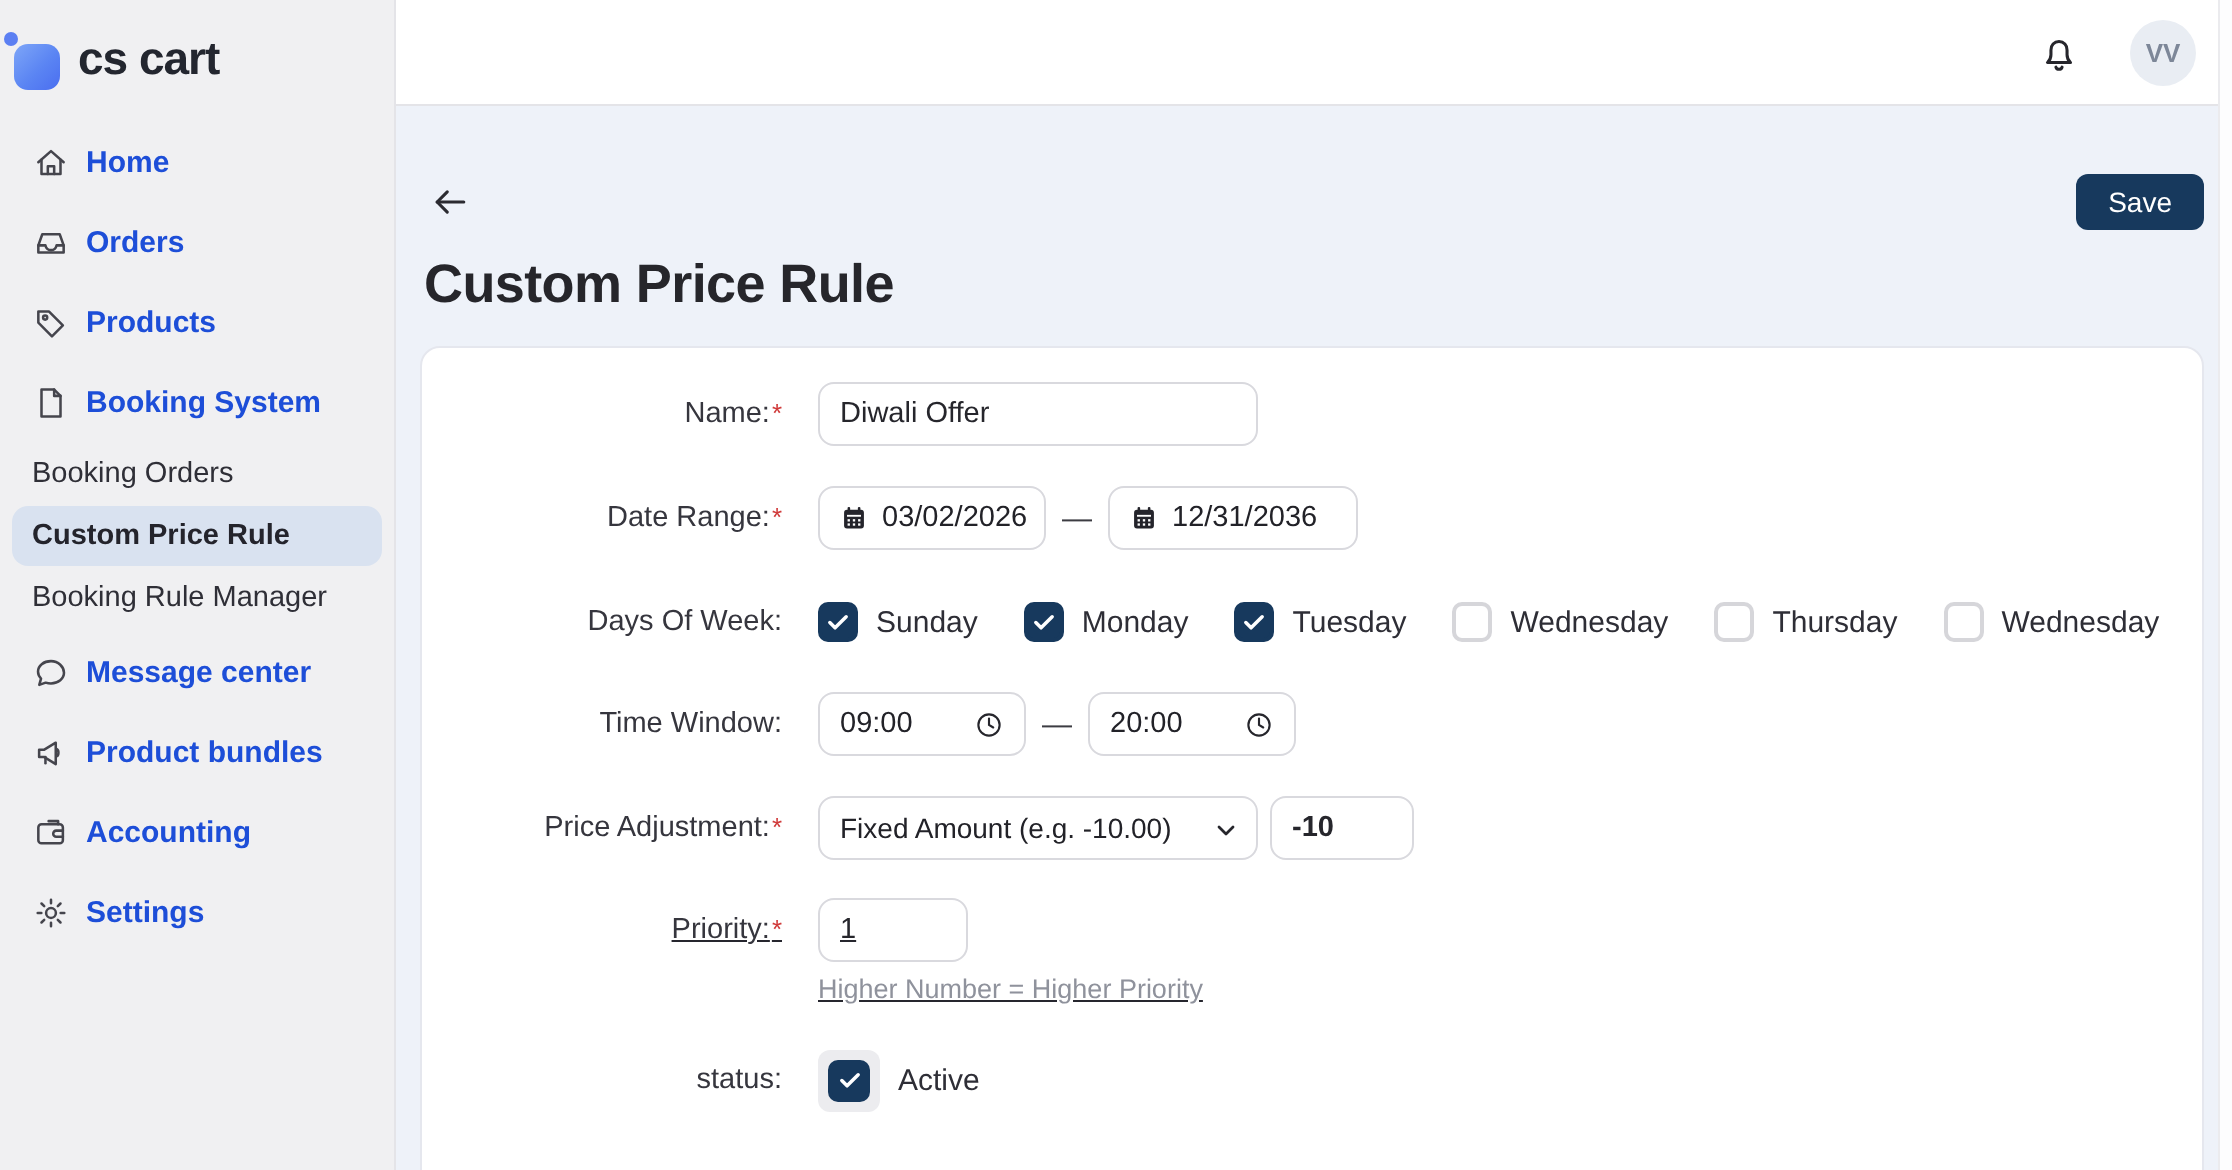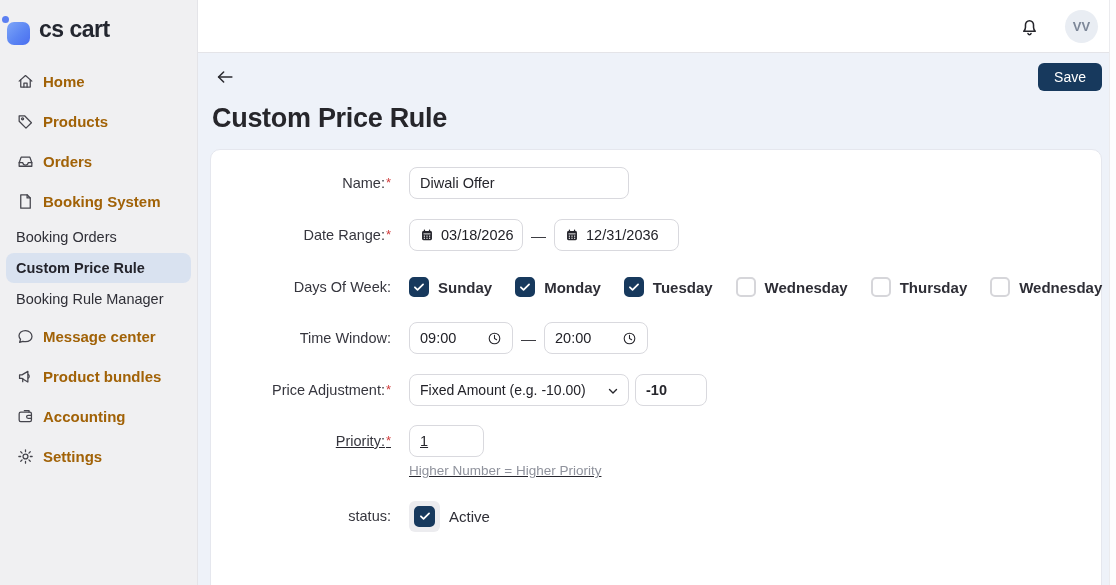--- a/index.html
+++ b/index.html
@@ -14,21 +14,21 @@
   .logo{display:flex;align-items:center;gap:9px;padding:11px 0 0 4px;height:48px;}
   .logo-mark{position:relative;width:26px;height:26px;}
   .logo-square{position:absolute;left:3px;top:5px;width:23px;height:23px;border-radius:7px;
     background:linear-gradient(135deg,#7ea6f8 0%,#5b85f3 55%,#4a6ef0 100%);}
   .logo-dot{position:absolute;left:-2px;top:-1px;width:7px;height:7px;border-radius:50%;background:#5b7ff2;}
   .logo-text{font-size:23px;font-weight:700;color:#23262f;letter-spacing:-0.5px;}
   .nav{padding-top:18px;}
   .nav-item{display:flex;align-items:center;height:30px;padding-left:16px;gap:8px;margin-bottom:10px;cursor:pointer;}
   .nav-item .icn{width:19px;height:19px;flex:0 0 19px;display:flex;align-items:center;}
   .nav-item .icn svg{width:19px;height:19px;stroke:#45454d;fill:none;stroke-width:1.6;stroke-linecap:round;stroke-linejoin:round;}
-  .nav-label{font-size:15px;font-weight:700;color:#a16207;}
+  .nav-label{font-size:15px;font-weight:700;color:#1d4ed8;}
   .nav-sub{display:flex;align-items:center;height:28px;padding-left:16px;margin-bottom:2px;cursor:pointer;}
   .nav-sub .nav-sub-label{font-size:14.5px;font-weight:400;color:#2f2f37;}
   .nav-sub.first{margin-top:-3px;}
   .nav-sub.active{height:30px;margin:1px 6px 2px 6px;padding-left:10px;background:var(--active-bg);border-radius:8px;}
   .nav-sub.active .nav-sub-label{font-weight:700;color:#24242c;}
   .nav-item.after-subs{margin-top:8px;}
 
   
   .topbar{position:absolute;left:198px;top:0;right:0;height:53px;background:#fff;border-bottom:1px solid var(--border);display:flex;align-items:center;}
   .search-wrap{position:relative;margin-left:67px;width:575px;}
@@ -36,21 +36,21 @@
   .search-input::placeholder{color:#8f8f97;}
   .search-icon{position:absolute;right:11px;top:7px;width:19px;height:19px;}
   .search-icon svg{width:19px;height:19px;stroke:#1f1f25;fill:none;stroke-width:1.8;stroke-linecap:round;}
   .topbar-right{margin-left:auto;display:flex;align-items:center;gap:24px;padding-right:18px;}
   .bell{width:23px;height:23px;cursor:pointer;}
   .bell svg{width:23px;height:23px;stroke:#26262c;fill:none;stroke-width:1.6;stroke-linecap:round;stroke-linejoin:round;}
   .avatar{width:33px;height:33px;border-radius:50%;background:var(--avatar-bg);display:flex;align-items:center;justify-content:center;font-size:13px;font-weight:700;color:var(--avatar-text);cursor:pointer;}
 
   
   .main{position:absolute;left:198px;top:53px;right:0;bottom:0;background:var(--main-bg);padding:0 14px 0 12px;overflow:hidden;}
-  .main-header{margin-top:8px;height:32px;display:flex;align-items:center;justify-content:space-between;}
+  .main-header{margin-top:32px;height:32px;display:flex;align-items:center;justify-content:space-between;}
   .back-btn{width:26px;height:26px;display:flex;align-items:center;cursor:pointer;margin-left:4px;}
   .back-btn svg{width:22px;height:22px;stroke:#2b2b31;fill:none;stroke-width:1.7;stroke-linecap:round;stroke-linejoin:round;}
   .save-btn{background:var(--navy);color:#fff;border:none;border-radius:6px;padding:6px 16px;font-size:14px;font-family:inherit;cursor:pointer;}
   .page-title{margin-top:8px;font-size:27px;line-height:34px;font-weight:700;color:#26262b;letter-spacing:-0.3px;padding-left:2px;}
 
   
   .card{margin-top:14px;background:#fff;border:1px solid var(--card-border);border-radius:10px;height:600px;padding-top:17px;}
   .form-row{display:flex;align-items:center;margin-bottom:20px;}
   .form-row.top{align-items:flex-start;}
   .form-label{width:198px;flex:0 0 198px;text-align:right;padding-right:18px;font-size:14.5px;color:#36363e;line-height:32px;}
@@ -66,21 +66,21 @@
   .date-box.start{width:114px;}
   .date-box.end{width:125px;}
   .cal-icon svg{width:14px;height:14px;display:block;}
   .time-box{width:104px;justify-content:space-between;}
   .clock-icon svg{width:15px;height:15px;display:block;stroke:#26262c;fill:none;stroke-width:1.7;stroke-linecap:round;}
   .select-box{position:relative;width:220px;height:32px;border:1px solid var(--input-border);border-radius:8px;display:flex;align-items:center;padding:0 28px 0 10px;font-size:14px;color:#222228;background:#fff;cursor:pointer;}
   .select-box .chev{position:absolute;right:8px;top:9px;}
   .select-box .chev svg{width:14px;height:14px;stroke:#26262c;fill:none;stroke-width:2.4;stroke-linecap:round;stroke-linejoin:round;}
 
   
-  .days-col{display:flex;flex-direction:column;font-weight:bold;}
+  .days-col{display:flex;flex-direction:column;}
   .day-line{display:flex;align-items:center;gap:23px;height:22px;}
   .day-line.second{margin-top:10px;margin-left:18px;}
   .day{display:flex;align-items:center;cursor:pointer;}
   .cb{width:20px;height:20px;border-radius:5px;border:2px solid #d6d6da;background:#fff;display:flex;align-items:center;justify-content:center;}
   .cb svg{width:14px;height:14px;display:none;stroke:#fff;fill:none;stroke-width:3;stroke-linecap:round;stroke-linejoin:round;}
   .cb.checked{background:var(--navy);border-color:var(--navy);}
   .cb.checked svg{display:block;}
   .day-label{margin-left:9px;font-size:15px;color:#2e2e36;}
 
   
@@ -117,34 +117,34 @@
               <path d="M4 11.5 12 4.5l8 7"></path>
               <path d="M6 10v9h12v-9"></path>
               <path d="M10 19v-5h4v5"></path>
             </svg>
           </span>
         <span class="nav-label">Home</span>
       </div>
       <div class="nav-item">
         <span class="icn">
             <svg viewBox="0 0 24 24">
+              <path d="M4 13.5 6.5 6.5h11L20 13.5V18H4z"></path>
+              <path d="M4 13.5h4.5c.3 1.7 1.7 3 3.5 3s3.2-1.3 3.5-3H20"></path>
+            </svg>
+          </span>
+        <span class="nav-label">Orders</span>
+      </div>
+      <div class="nav-item">
+        <span class="icn">
+            <svg viewBox="0 0 24 24">
               <path d="M4 4.8h6.8l8.7 8.7-6.9 6.9-8.6-8.7z"></path>
               <circle cx="8.3" cy="8.6" r="1.3"></circle>
             </svg>
           </span>
         <span class="nav-label">Products</span>
-      </div>
-      <div class="nav-item">
-        <span class="icn">
-            <svg viewBox="0 0 24 24">
-              <path d="M4 13.5 6.5 6.5h11L20 13.5V18H4z"></path>
-              <path d="M4 13.5h4.5c.3 1.7 1.7 3 3.5 3s3.2-1.3 3.5-3H20"></path>
-            </svg>
-          </span>
-        <span class="nav-label">Orders</span>
       </div>
       <div class="nav-item">
         <span class="icn">
             <svg viewBox="0 0 24 24">
               <path d="M6 3.5h8l4 4v13H6z"></path>
               <path d="M14 3.5v4h4"></path>
             </svg>
           </span>
         <span class="nav-label">Booking System</span>
       </div>
@@ -240,21 +240,21 @@
                 <g fill="#fff">
                   <rect x="6.5" y="13" width="2" height="2"></rect>
                   <rect x="11" y="13" width="2" height="2"></rect>
                   <rect x="15.5" y="13" width="2" height="2"></rect>
                   <rect x="6.5" y="16.6" width="2" height="2"></rect>
                   <rect x="11" y="16.6" width="2" height="2"></rect>
                   <rect x="15.5" y="16.6" width="2" height="2"></rect>
                 </g>
               </svg>
           </span>
-          <span>03/18/2026</span>
+          <span>03/02/2026</span>
         </div>
         <span class="dash">—</span>
         <div class="box date-box end">
           <span class="cal-icon">
             <svg viewBox="0 0 24 24">
                 <rect x="3.5" y="5" width="17" height="16" rx="2.5" fill="#24242b"></rect>
                 <rect x="6.5" y="2.5" width="2.2" height="4.5" rx="1" fill="#24242b"></rect>
                 <rect x="15.3" y="2.5" width="2.2" height="4.5" rx="1" fill="#24242b"></rect>
                 <rect x="6" y="9.3" width="12" height="1.6" fill="#fff"></rect>
                 <g fill="#fff">

